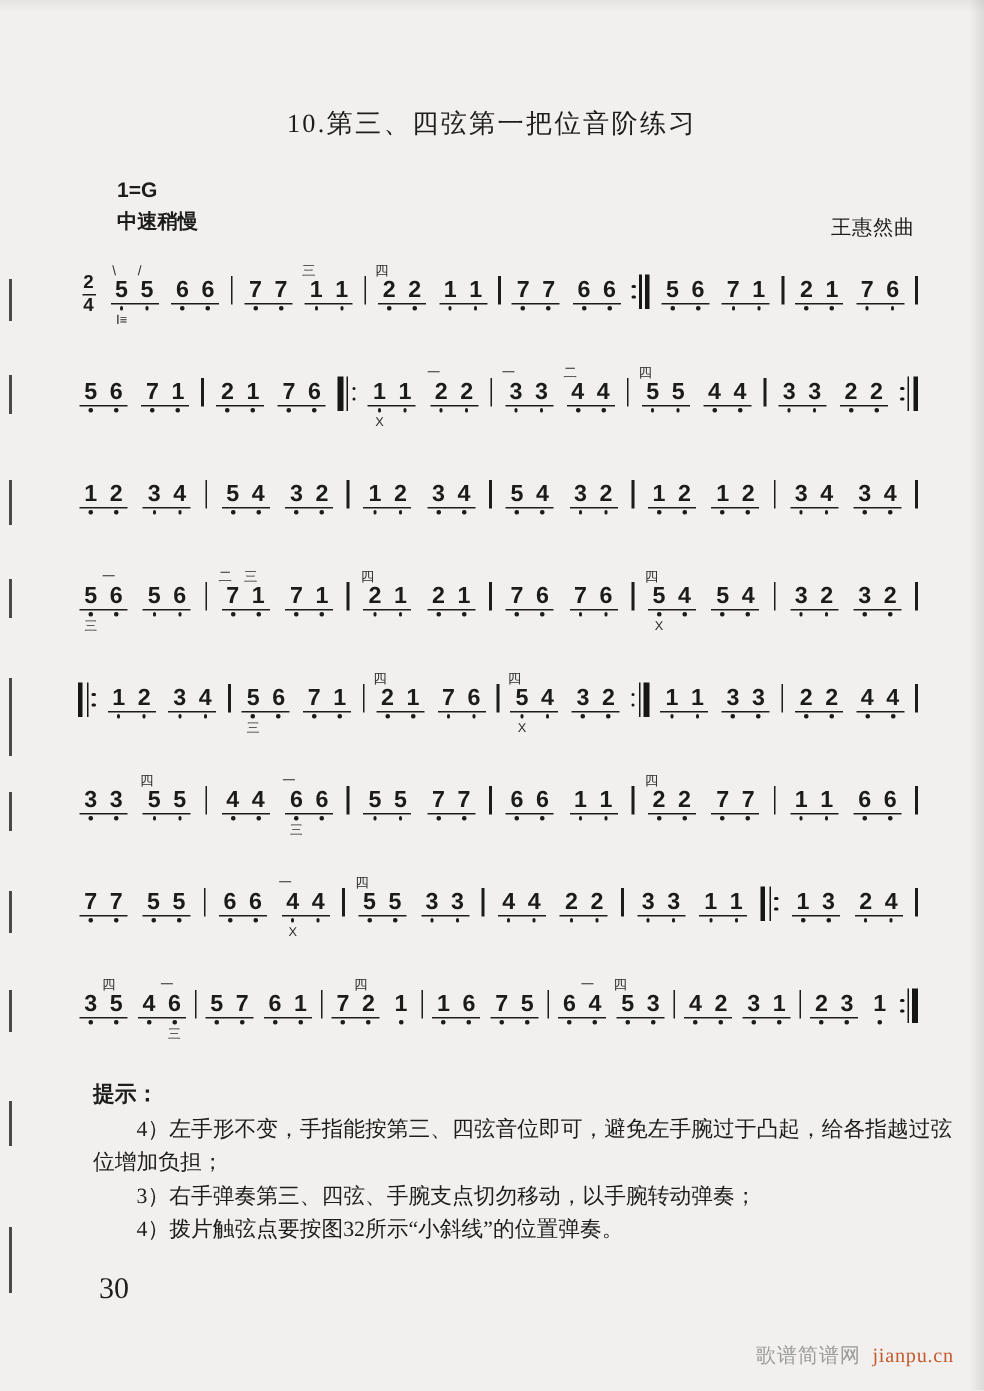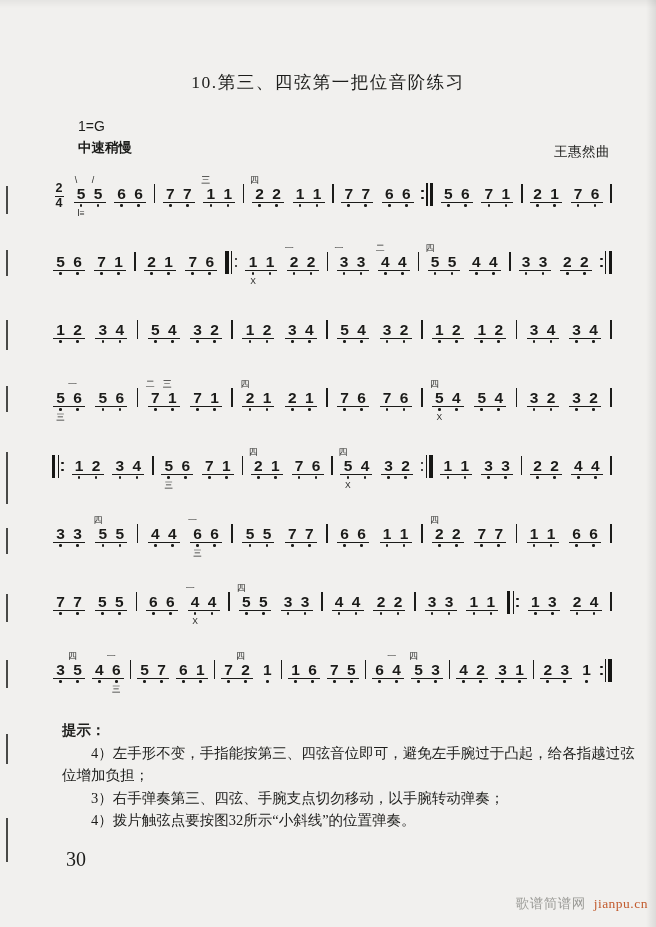--- a/index.html
+++ b/index.html
@@ -11,21 +11,21 @@
   body::after{content:"";position:absolute;top:0;right:0;width:10px;height:100%;
     background:linear-gradient(to right,rgba(0,0,0,0),rgba(0,0,0,0.09));pointer-events:none}
   body::before{content:"";position:absolute;top:0;left:0;width:100%;height:8px;
     background:linear-gradient(to bottom,rgba(0,0,0,0.05),rgba(0,0,0,0));pointer-events:none}
 
   .art{position:absolute;left:6px;width:2px;background:#2b2b29;opacity:.85}
 
   .title{margin:0;padding-top:70px;text-align:center;font-size:17.5px;font-weight:normal;letter-spacing:1.5px}
 
   .meta{position:relative;margin:24px 46px 0 78px;height:44px}
-  .key{font-family:"Liberation Sans","DejaVu Sans",sans-serif;font-weight:normal;font-size:14px}
+  .key{font-family:"Liberation Sans","DejaVu Sans",sans-serif;font-weight:bold;font-size:14px}
   .tempo{font-weight:bold;font-size:13.5px;margin-top:5px}
   .composer{position:absolute;right:0;bottom:1px;font-size:13.5px;letter-spacing:.5px}
 
   .score{margin:13px 44px 0 52px}
   .score-line{display:flex;justify-content:space-between;align-items:flex-start;height:42px;margin-bottom:26px;
     font-family:"Liberation Sans","DejaVu Sans",sans-serif}
   .note{display:flex;flex-direction:column;align-items:center;width:17px}
   .ab{height:11px;font-size:9px;line-height:11px;color:#2a2a28;transform:translateX(-5px);white-space:nowrap}
   .d{height:16px;font-size:15.5px;line-height:16px;font-weight:700;color:#1b1b19}
   .dotrow{height:7px;display:flex;align-items:center;justify-content:center}
@@ -41,21 +41,21 @@
   .rdots i{width:2.7px;height:2.7px;border-radius:50%;background:#161614}
   .ts{display:flex;flex-direction:column;align-items:center;margin-top:8px;font-weight:bold;font-size:12.5px;line-height:11px;width:14px}
   .ts .tsl{width:9px;height:1.2px;background:#1c1c1a;margin:1.5px 0}
 
   .tips{margin:26px 36px 0 62px;width:580px;font-size:14.5px;line-height:22.5px}
   .tips p{margin:0;text-indent:2em}
   .tips .tips-head{text-indent:0;font-weight:bold}
 
   .pageno{position:absolute;left:66px;bottom:56px;font-size:20px}
 
-  .watermark{position:absolute;right:8px;bottom:14px;font-size:13.5px;letter-spacing:.5px}
+  .watermark{position:absolute;right:20px;bottom:14px;font-size:13.5px;letter-spacing:.5px}
   .watermark .wm-site{}
   .watermark .wm-url{margin-left:4px}
 </style>
 </head>
 <body>
 
 <div class="art" style="top:186px;height:28px"></div>
 <div class="art" style="top:250px;height:26px"></div>
 <div class="art" style="top:320px;height:30px"></div>
 <div class="art" style="top:386px;height:26px"></div>

